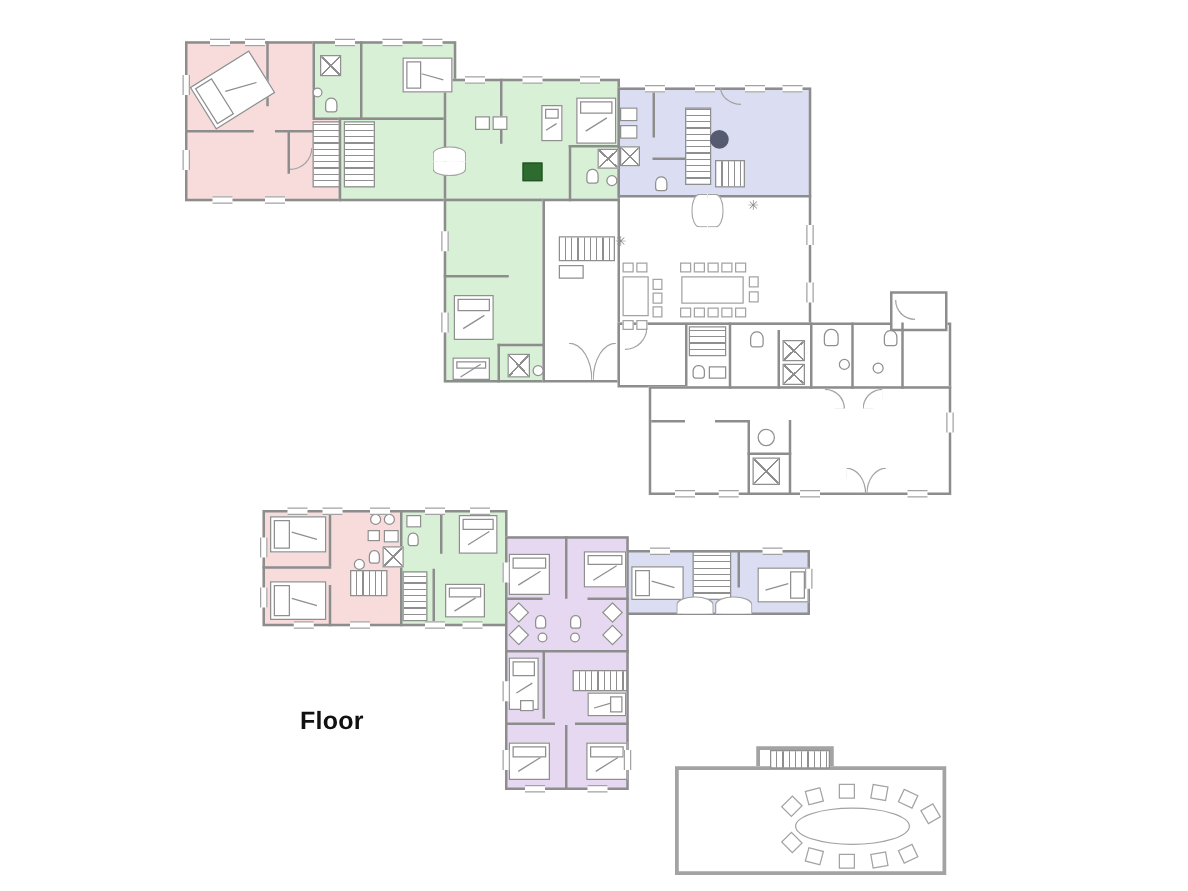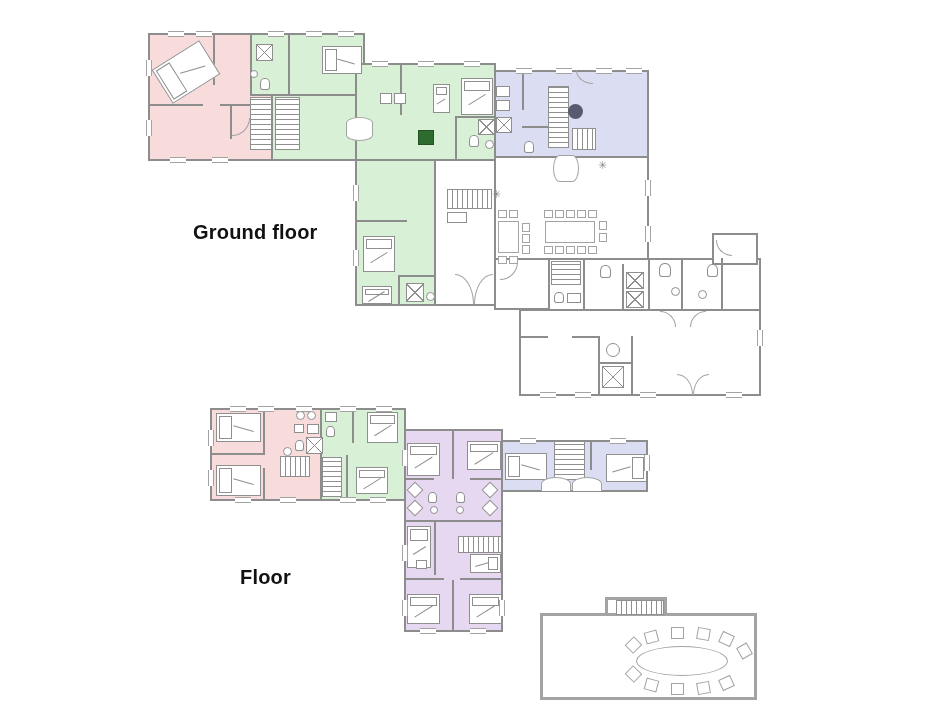--- a/index.html
+++ b/index.html
@@ -204,21 +204,20 @@
     <div class="z win-v" style="left:353px;top:250px;"></div>
     <div class="z win-v" style="left:645px;top:180px;"></div>
     <div class="z win-v" style="left:645px;top:226px;"></div>
     <div class="z win-h" style="left:540px;top:392px;"></div>
     <div class="z win-h" style="left:575px;top:392px;"></div>
     <div class="z win-h" style="left:640px;top:392px;"></div>
     <div class="z win-h" style="left:726px;top:392px;"></div>
     <div class="z win-v" style="left:757px;top:330px;"></div>
   </div>
 
-  <div class="z floor-label" style="left:193px;top:221px;">Ground floor</div>
 
   <div class="z" style="left:0;top:400px;width:950px;height:250px;">
 
     <div class="z room pink" style="left:210px;top:8px;width:112px;height:93px;"></div>
     <div class="z room green" style="left:320px;top:8px;width:86px;height:93px;"></div>
     <div class="z room purple" style="left:404px;top:29px;width:99px;height:203px;"></div>
     <div class="z room blue" style="left:501px;top:40px;width:147px;height:52px;"></div>
 
     <div class="z wall-h" style="left:210px;top:53px;width:55px;"></div>
     <div class="z wall-v" style="left:263px;top:8px;height:45px;"></div>

